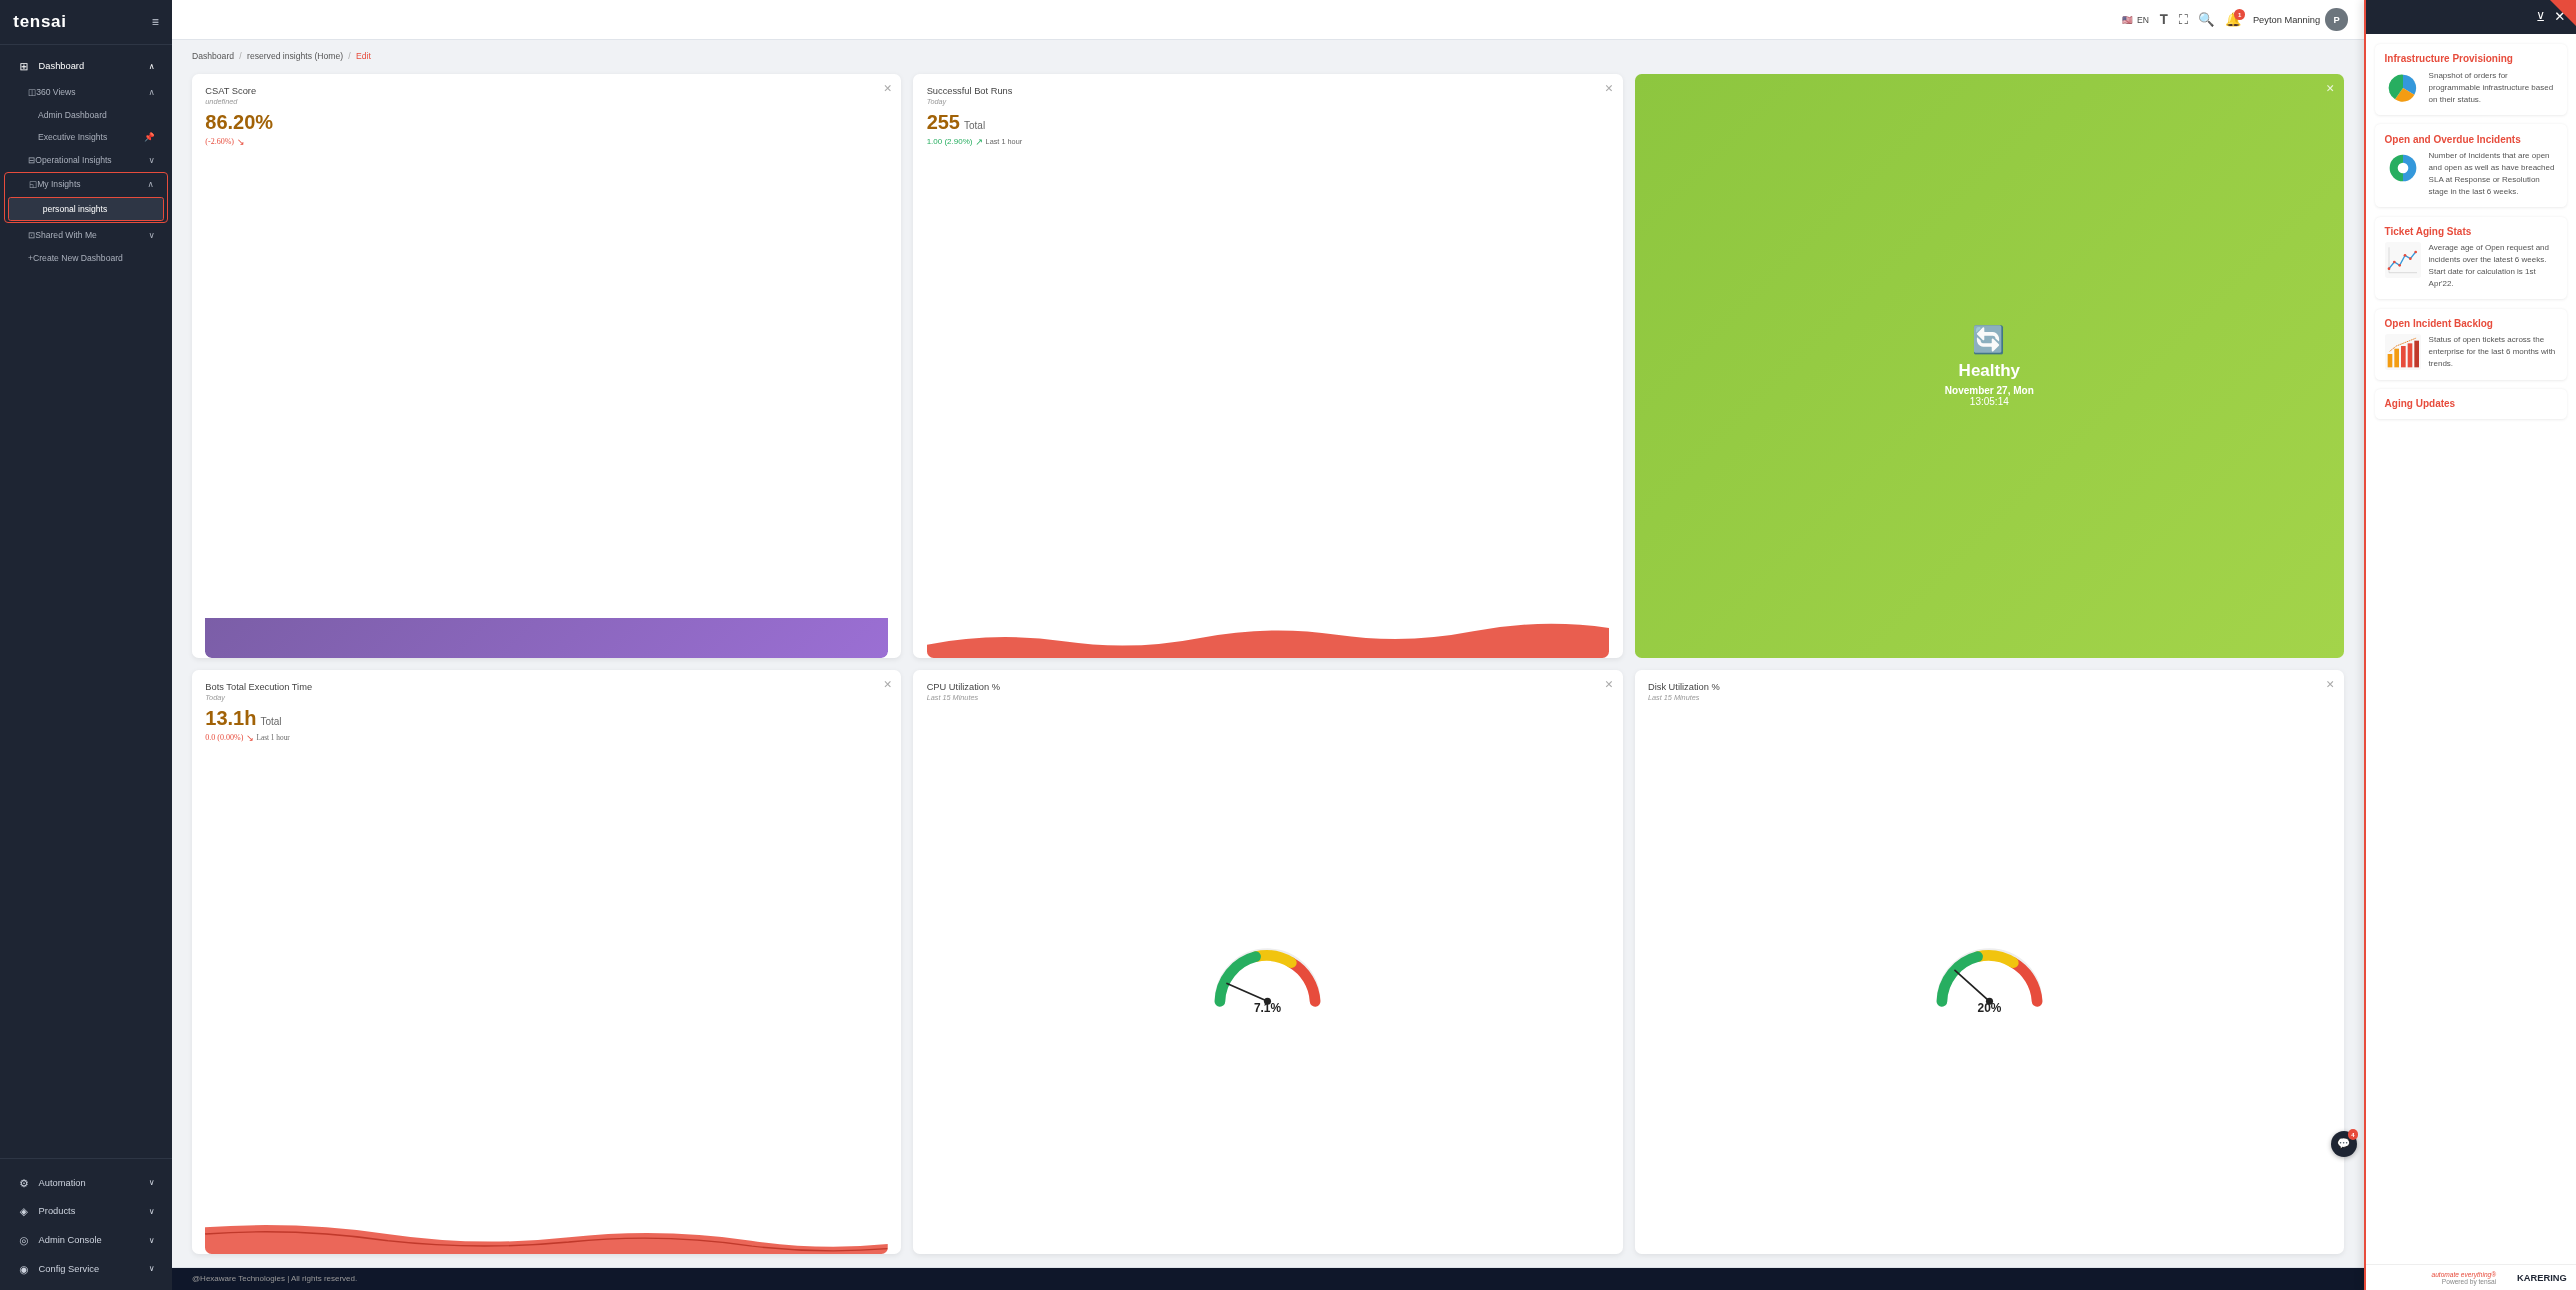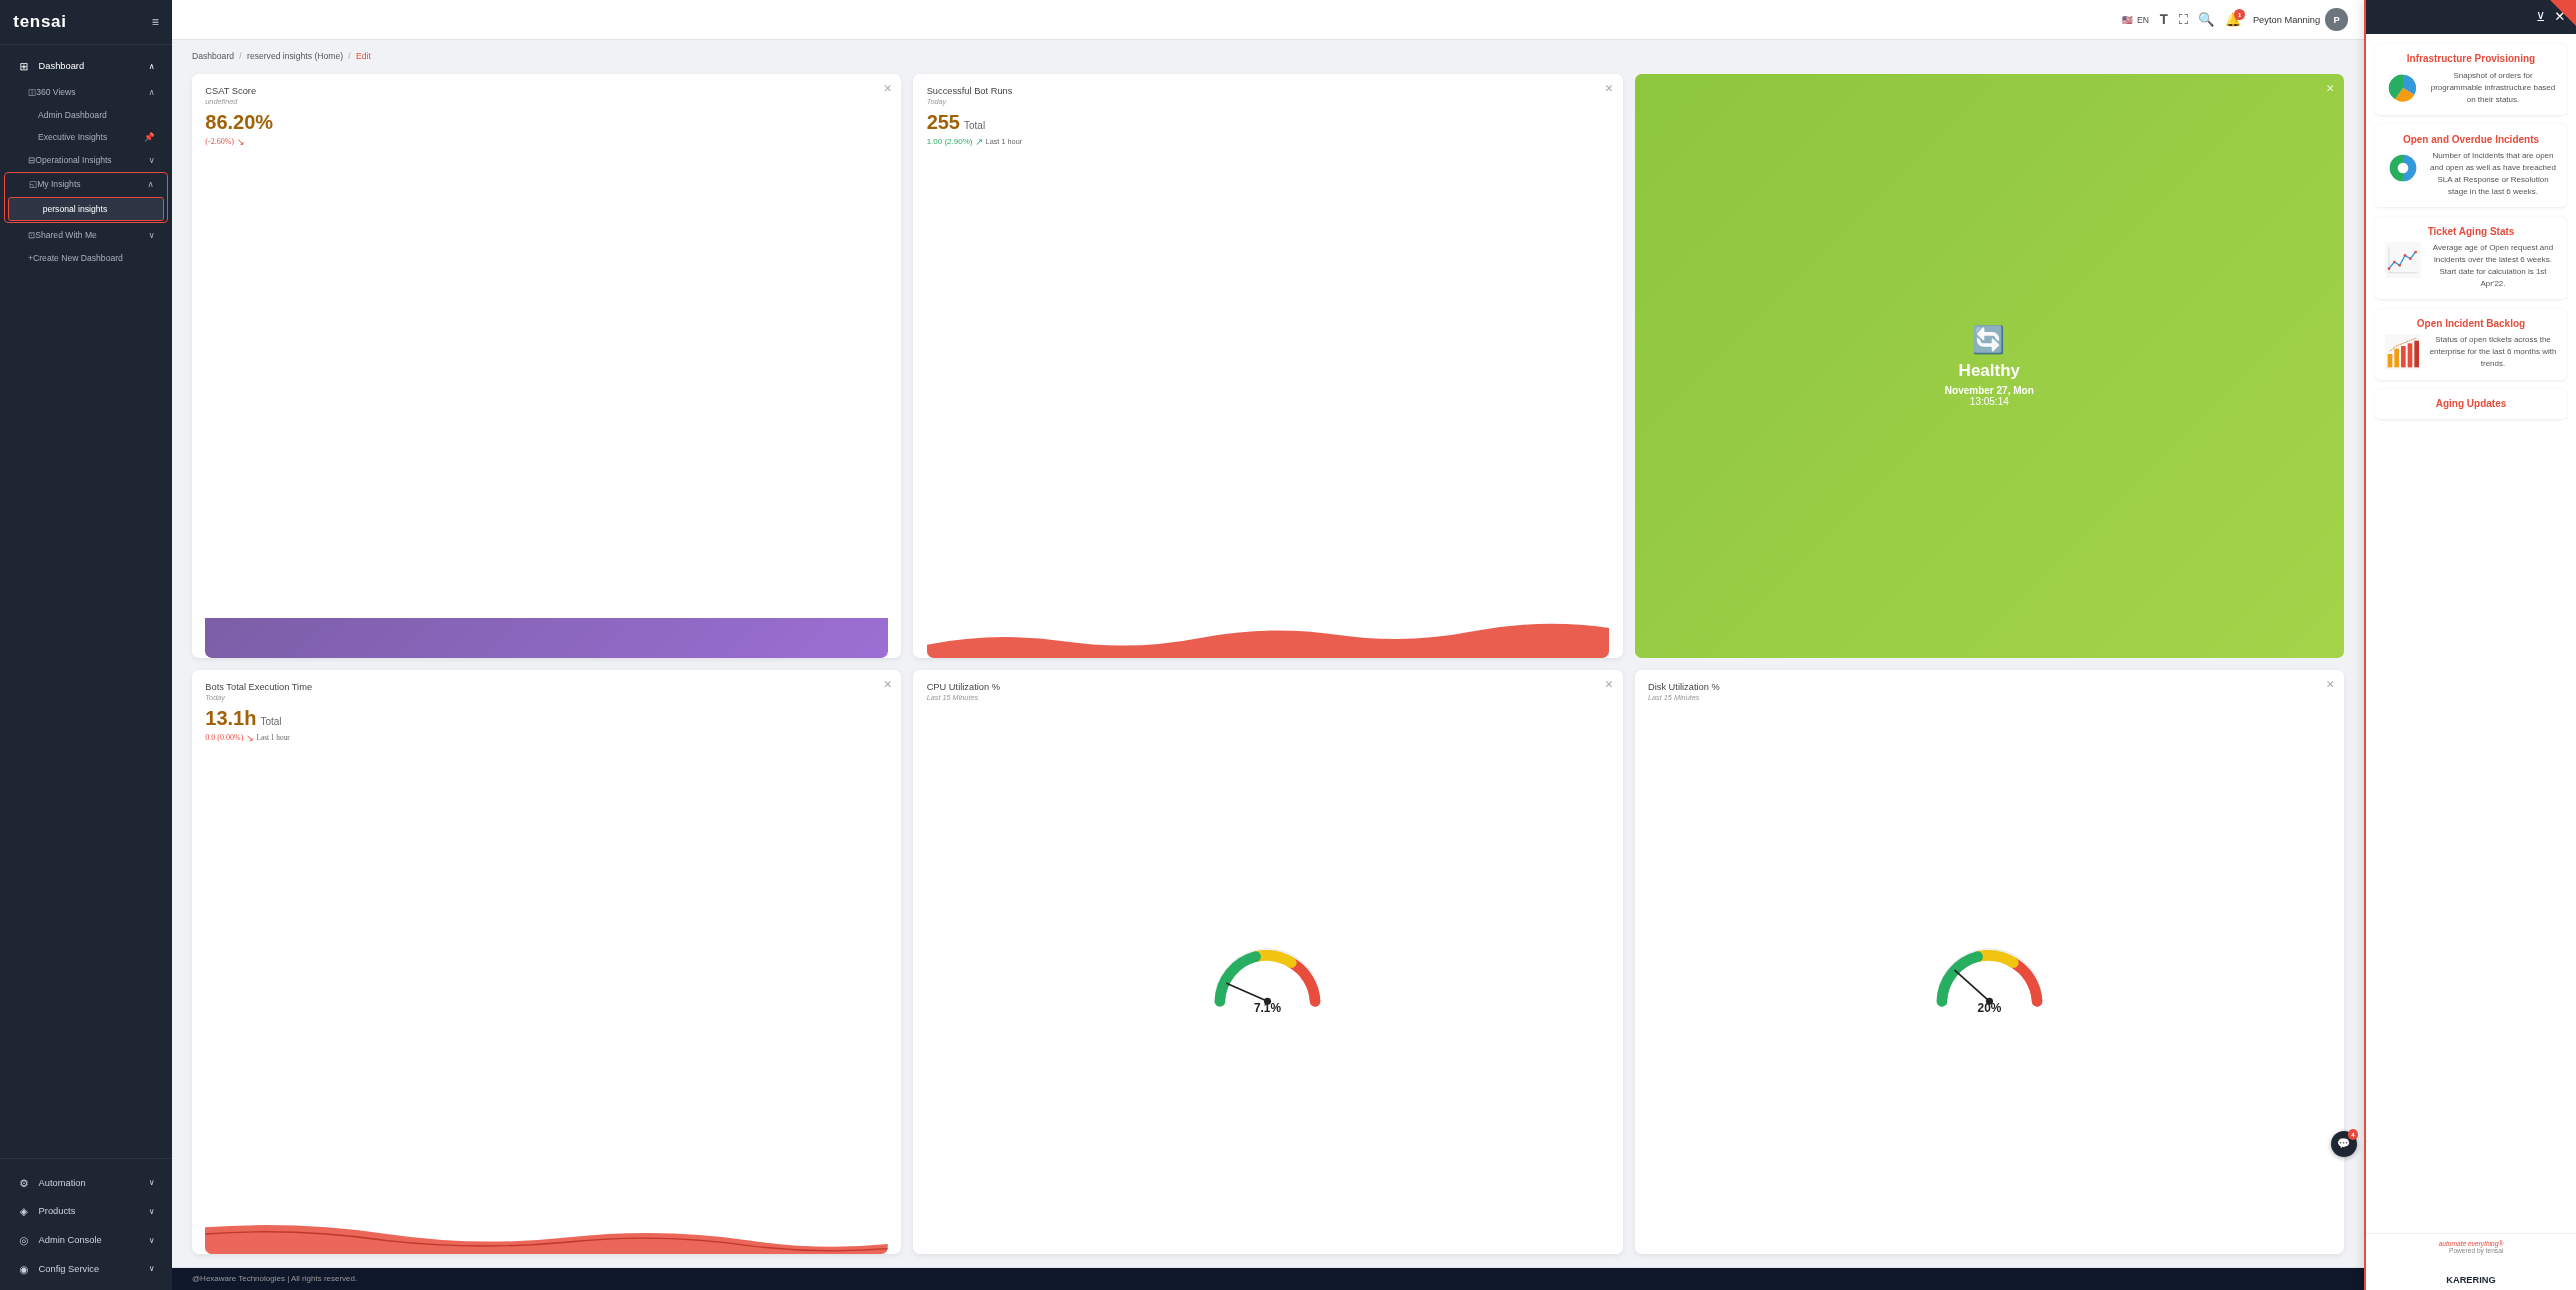--- a/index.html
+++ b/index.html
@@ -246,21 +246,21 @@
       display: flex;
       align-items: center;
       justify-content: flex-end;
       padding: 9.3px 10.6px;
       gap: 9.3px;
       flex-shrink: 0;
     }
     .right-panel-header .filter-icon { color: #fff; font-size: 12px; cursor: pointer; }
     .right-panel-header .close-icon { color: #fff; font-size: 13.3px; cursor: pointer; }
 
-    .right-panel-content { padding: 10.6px 9.3px; flex: 1; text-align: center; }
+    .right-panel-content { padding: 10.6px 9.3px; flex: 1; }
 
     .panel-item {
       background: #fff;
       border-radius: 5.3px;
       padding: 9.3px;
       margin-bottom: 9.3px;
       box-shadow: 0 0.7px 2.7px rgba(0,0,0,0.08);
       display: flex;
       flex-direction: column;
       gap: 5.3px;
@@ -301,25 +301,24 @@
       cursor: pointer;
       box-shadow: 0 1.3px 5.3px rgba(0,0,0,0.3);
     }
     .chat-badge .badge { top: -1.3px; right: -1.3px; }
 
     
     .right-panel-footer {
       padding: 5.3px 9.3px;
       display: flex;
       align-items: center;
-      justify-content: space-between;
+      justify-content: flex-end;
       gap: 21px;
       border-top: 0.7px solid #eee;
       flex-shrink: 0;
-      flex-direction: column;
     }
     .brand-text { font-size: 6.6px; color: #e74c3c; font-style: italic; }
     .brand-karering { font-size: 9.3px; font-weight: 700; color: #1e2533; }
     .brand-tensai { font-size: 6.6px; color: #888; }
 
     
     .red-corner {
       position: absolute;
       top: 0;
       right: 0;

